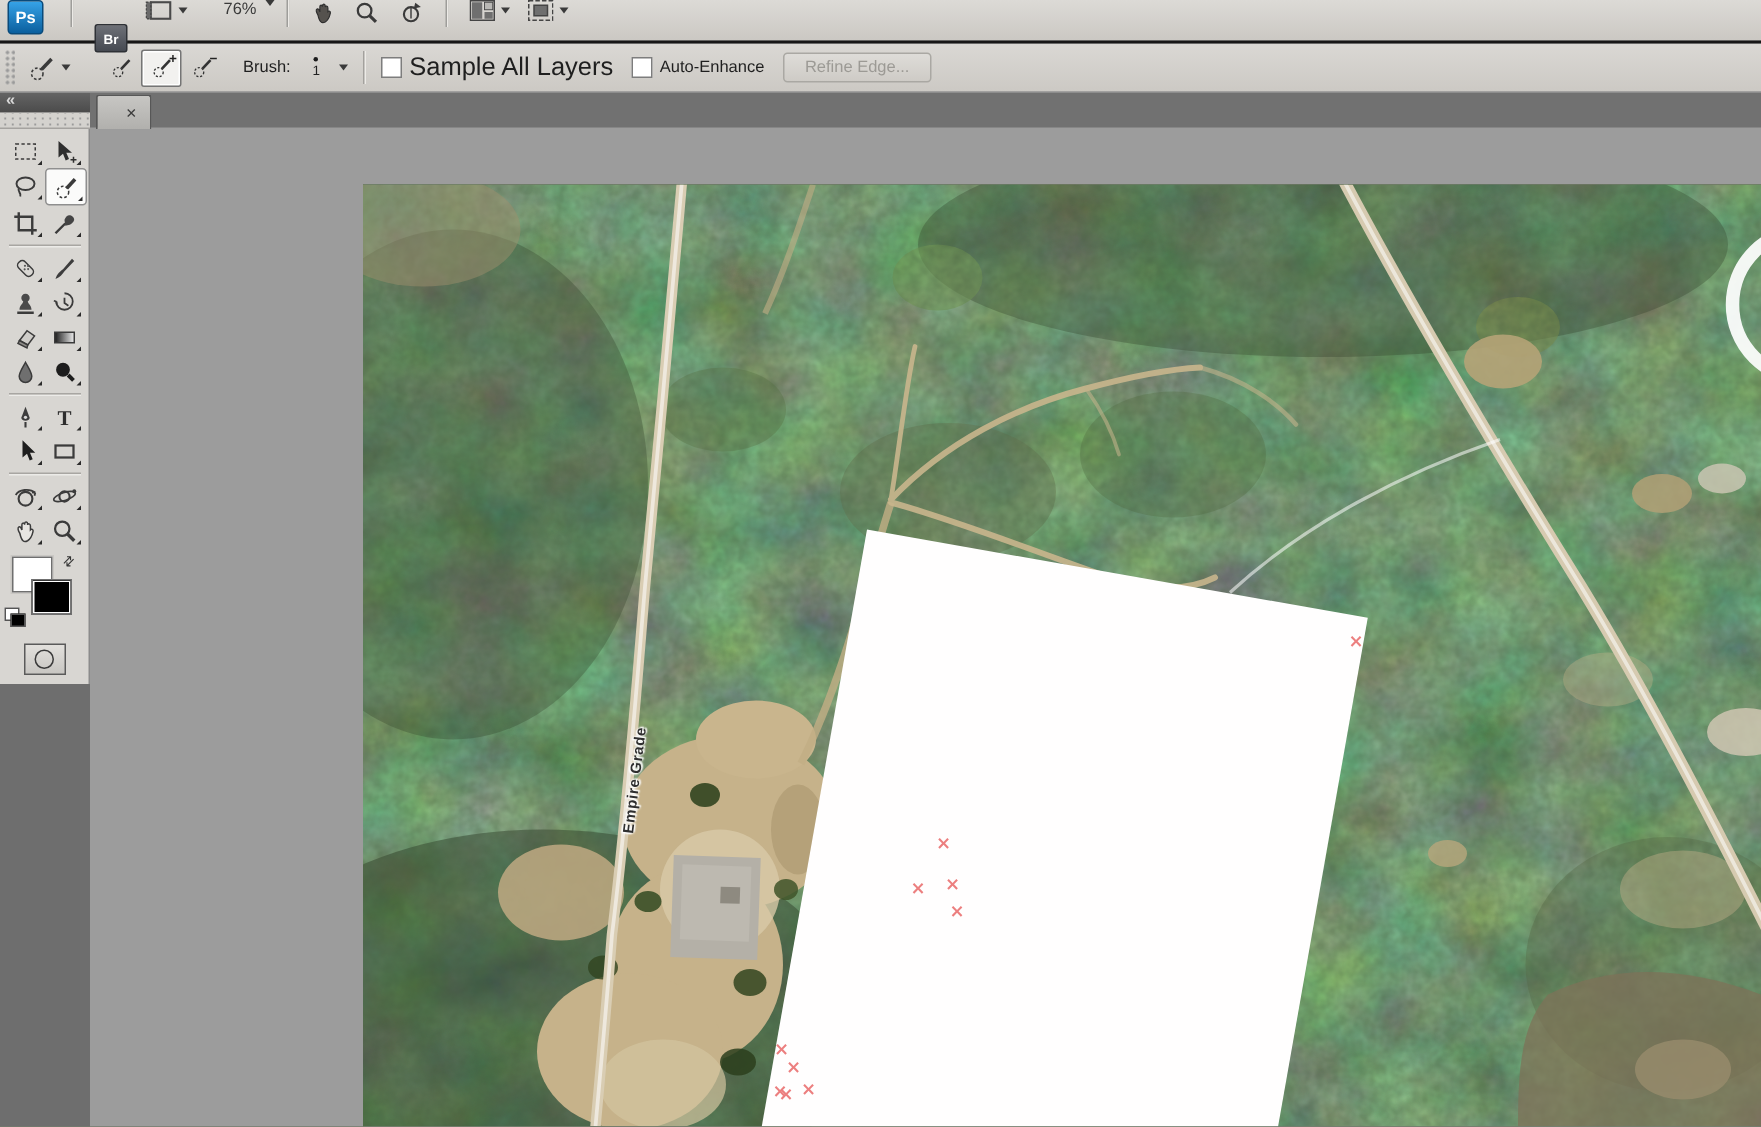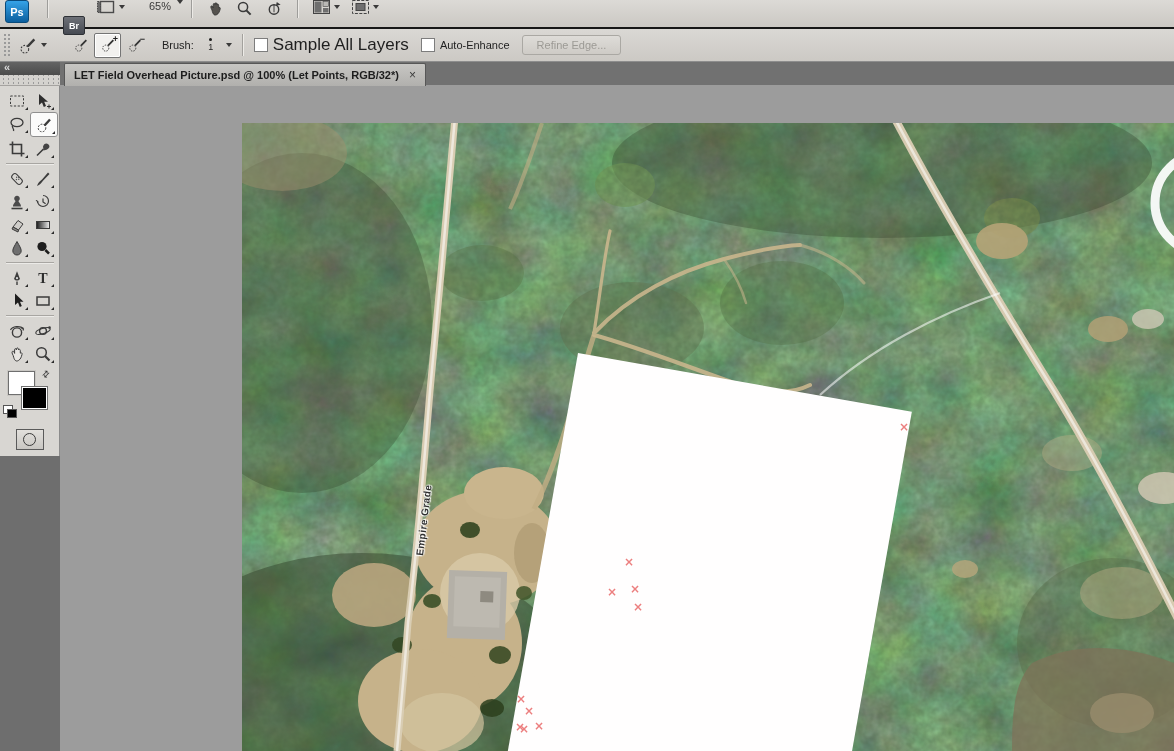--- a/index.html
+++ b/index.html
@@ -98,21 +98,21 @@
   <div class="ps-logo">Ps</div>
   <div class="bar-sep"></div>
   <div class="br-btn">Br</div>
   <div class="appbar-icon">
     <svg width="18" height="14" viewBox="0 0 18 14">
         <rect x="3.5" y="1.5" width="13" height="11" fill="none" stroke="#4a4a4a" stroke-width="1.4"></rect>
         <rect x="0.5" y="1.5" width="3" height="11" fill="#6a6a6a" stroke="#4a4a4a" stroke-dasharray="1.5 1"></rect>
       </svg>
     <span class="caret"></span>
   </div>
-  <span class="zoom-level">65%</span>
+  <span class="zoom-level">76%</span>
   <span class="caret"></span>
   <div class="bar-sep"></div>
   <div class="appbar-icon">
     <svg width="17" height="17" viewBox="0 0 18 18">
         <path d="M5.2,10.5 C4,8.5 3.6,6.8 4.6,6.3 C5.5,5.9 6.2,7 6.6,8.4 L6.6,4.8 C6.6,3.2 8.4,3.2 8.4,4.8 L8.5,4 C8.6,2.5 10.4,2.6 10.4,4.2 L10.4,5 C10.6,3.8 12.3,4 12.3,5.6 L12.3,8.2 C13,7.4 14.4,7.8 14,9.4 C13.4,12 12.6,14.2 10.4,15.5 C8,16.8 6.4,15.8 5.2,10.5 Z" fill="#55524e" stroke="#2e2e2e" stroke-width="0.8"></path>
       </svg>
   </div>
   <div class="appbar-icon">
     <svg width="17" height="17" viewBox="0 0 18 18">
         <circle cx="7.5" cy="7.5" r="4.8" fill="none" stroke="#3a3a3a" stroke-width="1.6"></circle>
@@ -356,21 +356,20 @@
     <div class="quickmask-row">
       <div class="quickmask-btn">
           <span class="circ"></span>
         </div>
     </div>
   </div>
 </aside>
 
 <div class="tab-strip">
   <div class="doc-tab">
-    <span>LET Field Overhead Picture.psd @ 100% (Let Points, RGB/32*)</span>
     <span class="tab-close">×</span>
   </div>
 </div>
 
 <div class="pasteboard">
   <div class="document">
 
     <svg width="932" height="628" viewBox="0 0 932 628" style="position:absolute;left:0;top:0;">
       <defs>
         <filter id="forestN" x="-5%" y="-5%" width="110%" height="110%">

